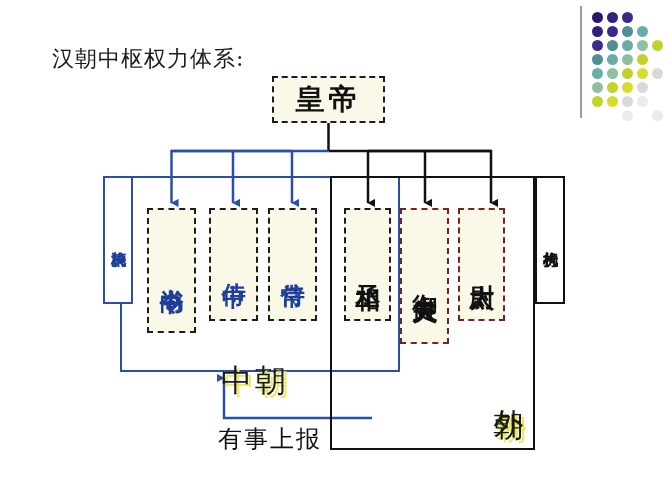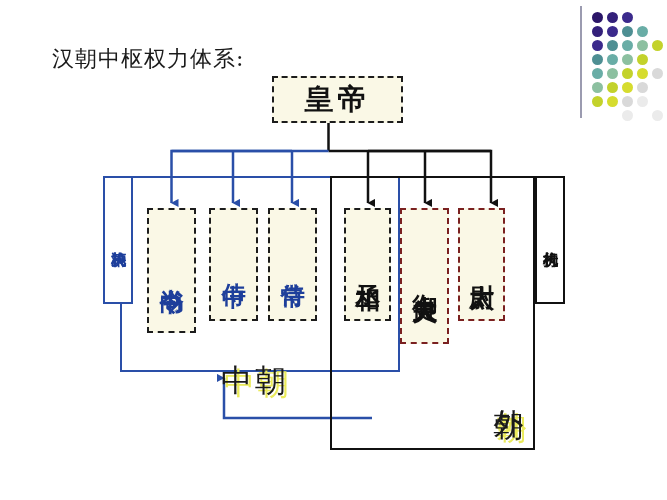--- a/index.html
+++ b/index.html
@@ -31,21 +31,21 @@
     font-weight:bold;font-size:25px;color:#111;
     line-height:1.02;letter-spacing:1px;
     font-family:"DejaVu Sans","Liberation Sans",sans-serif;
   }
   .htext{
     font-weight:bold;font-size:25px;color:#111;letter-spacing:3px;
     font-family:"DejaVu Sans","Liberation Sans",sans-serif;
   }
 
   
-  #emperor{left:272px;top:76px;width:131px;height:47px;}
+  #emperor{left:272px;top:76px;width:113px;height:47px;}
   #emperor .htext{font-size:29px;letter-spacing:4px;}
 
   
   #inner-court{
     position:absolute;left:120px;top:176px;width:280px;height:196px;
     border:2px solid #2a4fa8;box-sizing:border-box;background:transparent;
   }
   
   #decision-organ{
     position:absolute;left:103px;top:176px;width:30px;height:128px;
@@ -177,20 +177,21 @@
   <div class="dashbox red" id="b-yushidafu">
     <span class="vtext">御史大夫</span>
   </div>
   <div class="dashbox red" id="b-taiwei">
     <span class="vtext">太尉</span>
   </div>
 
   <div class="court-label" id="label-zhongchao">中朝</div>
   <div class="court-label" id="label-waichao">外朝</div>
 
+  <div id="label-report">有事上报</div>
 
   <div id="deco">
     <div class="rule"></div>
   <div class="dot" style="left: 12px; top: 6px; background: rgb(43, 22, 104);"></div>
       <div class="dot" style="left: 27px; top: 6px; background: rgb(51, 32, 122);"></div>
       <div class="dot" style="left: 42px; top: 6px; background: rgb(59, 42, 140);"></div>
       <div class="dot" style="left: 12px; top: 20px; background: rgb(51, 32, 122);"></div>
       <div class="dot" style="left: 27px; top: 20px; background: rgb(59, 42, 140);"></div>
       <div class="dot" style="left: 42px; top: 20px; background: rgb(78, 143, 147);"></div>
       <div class="dot" style="left: 57px; top: 20px; background: rgb(105, 173, 166);"></div>

